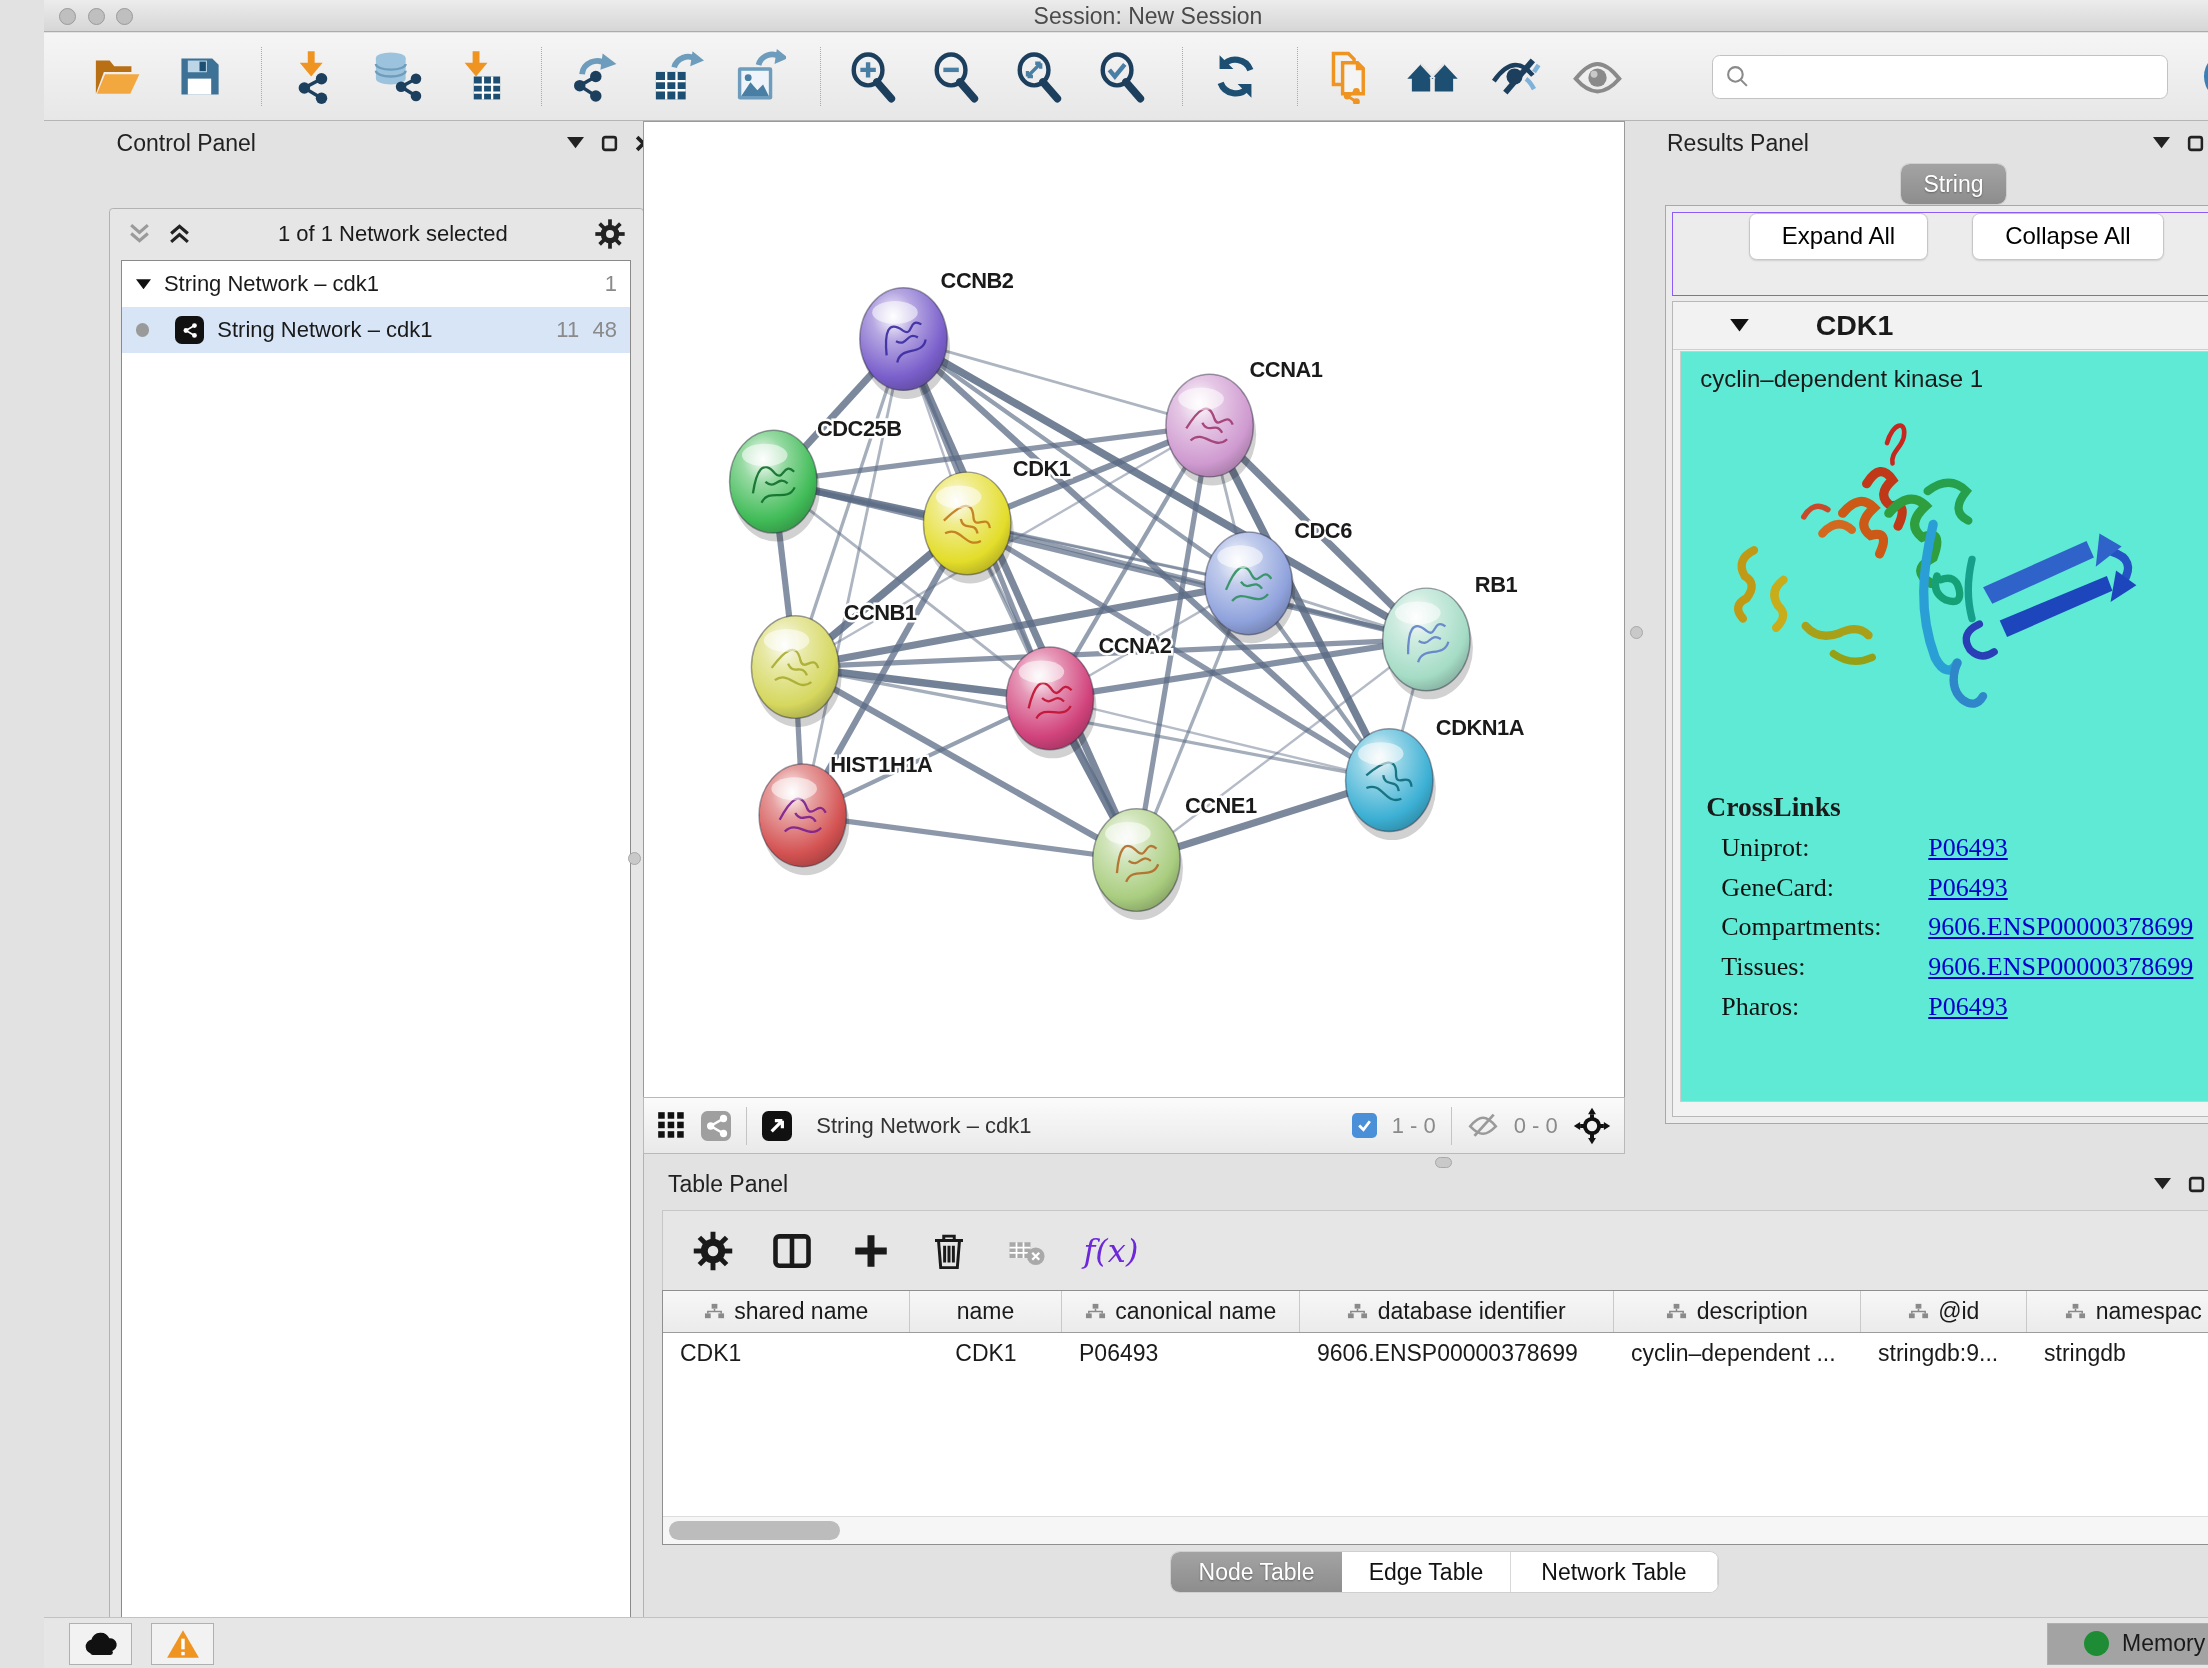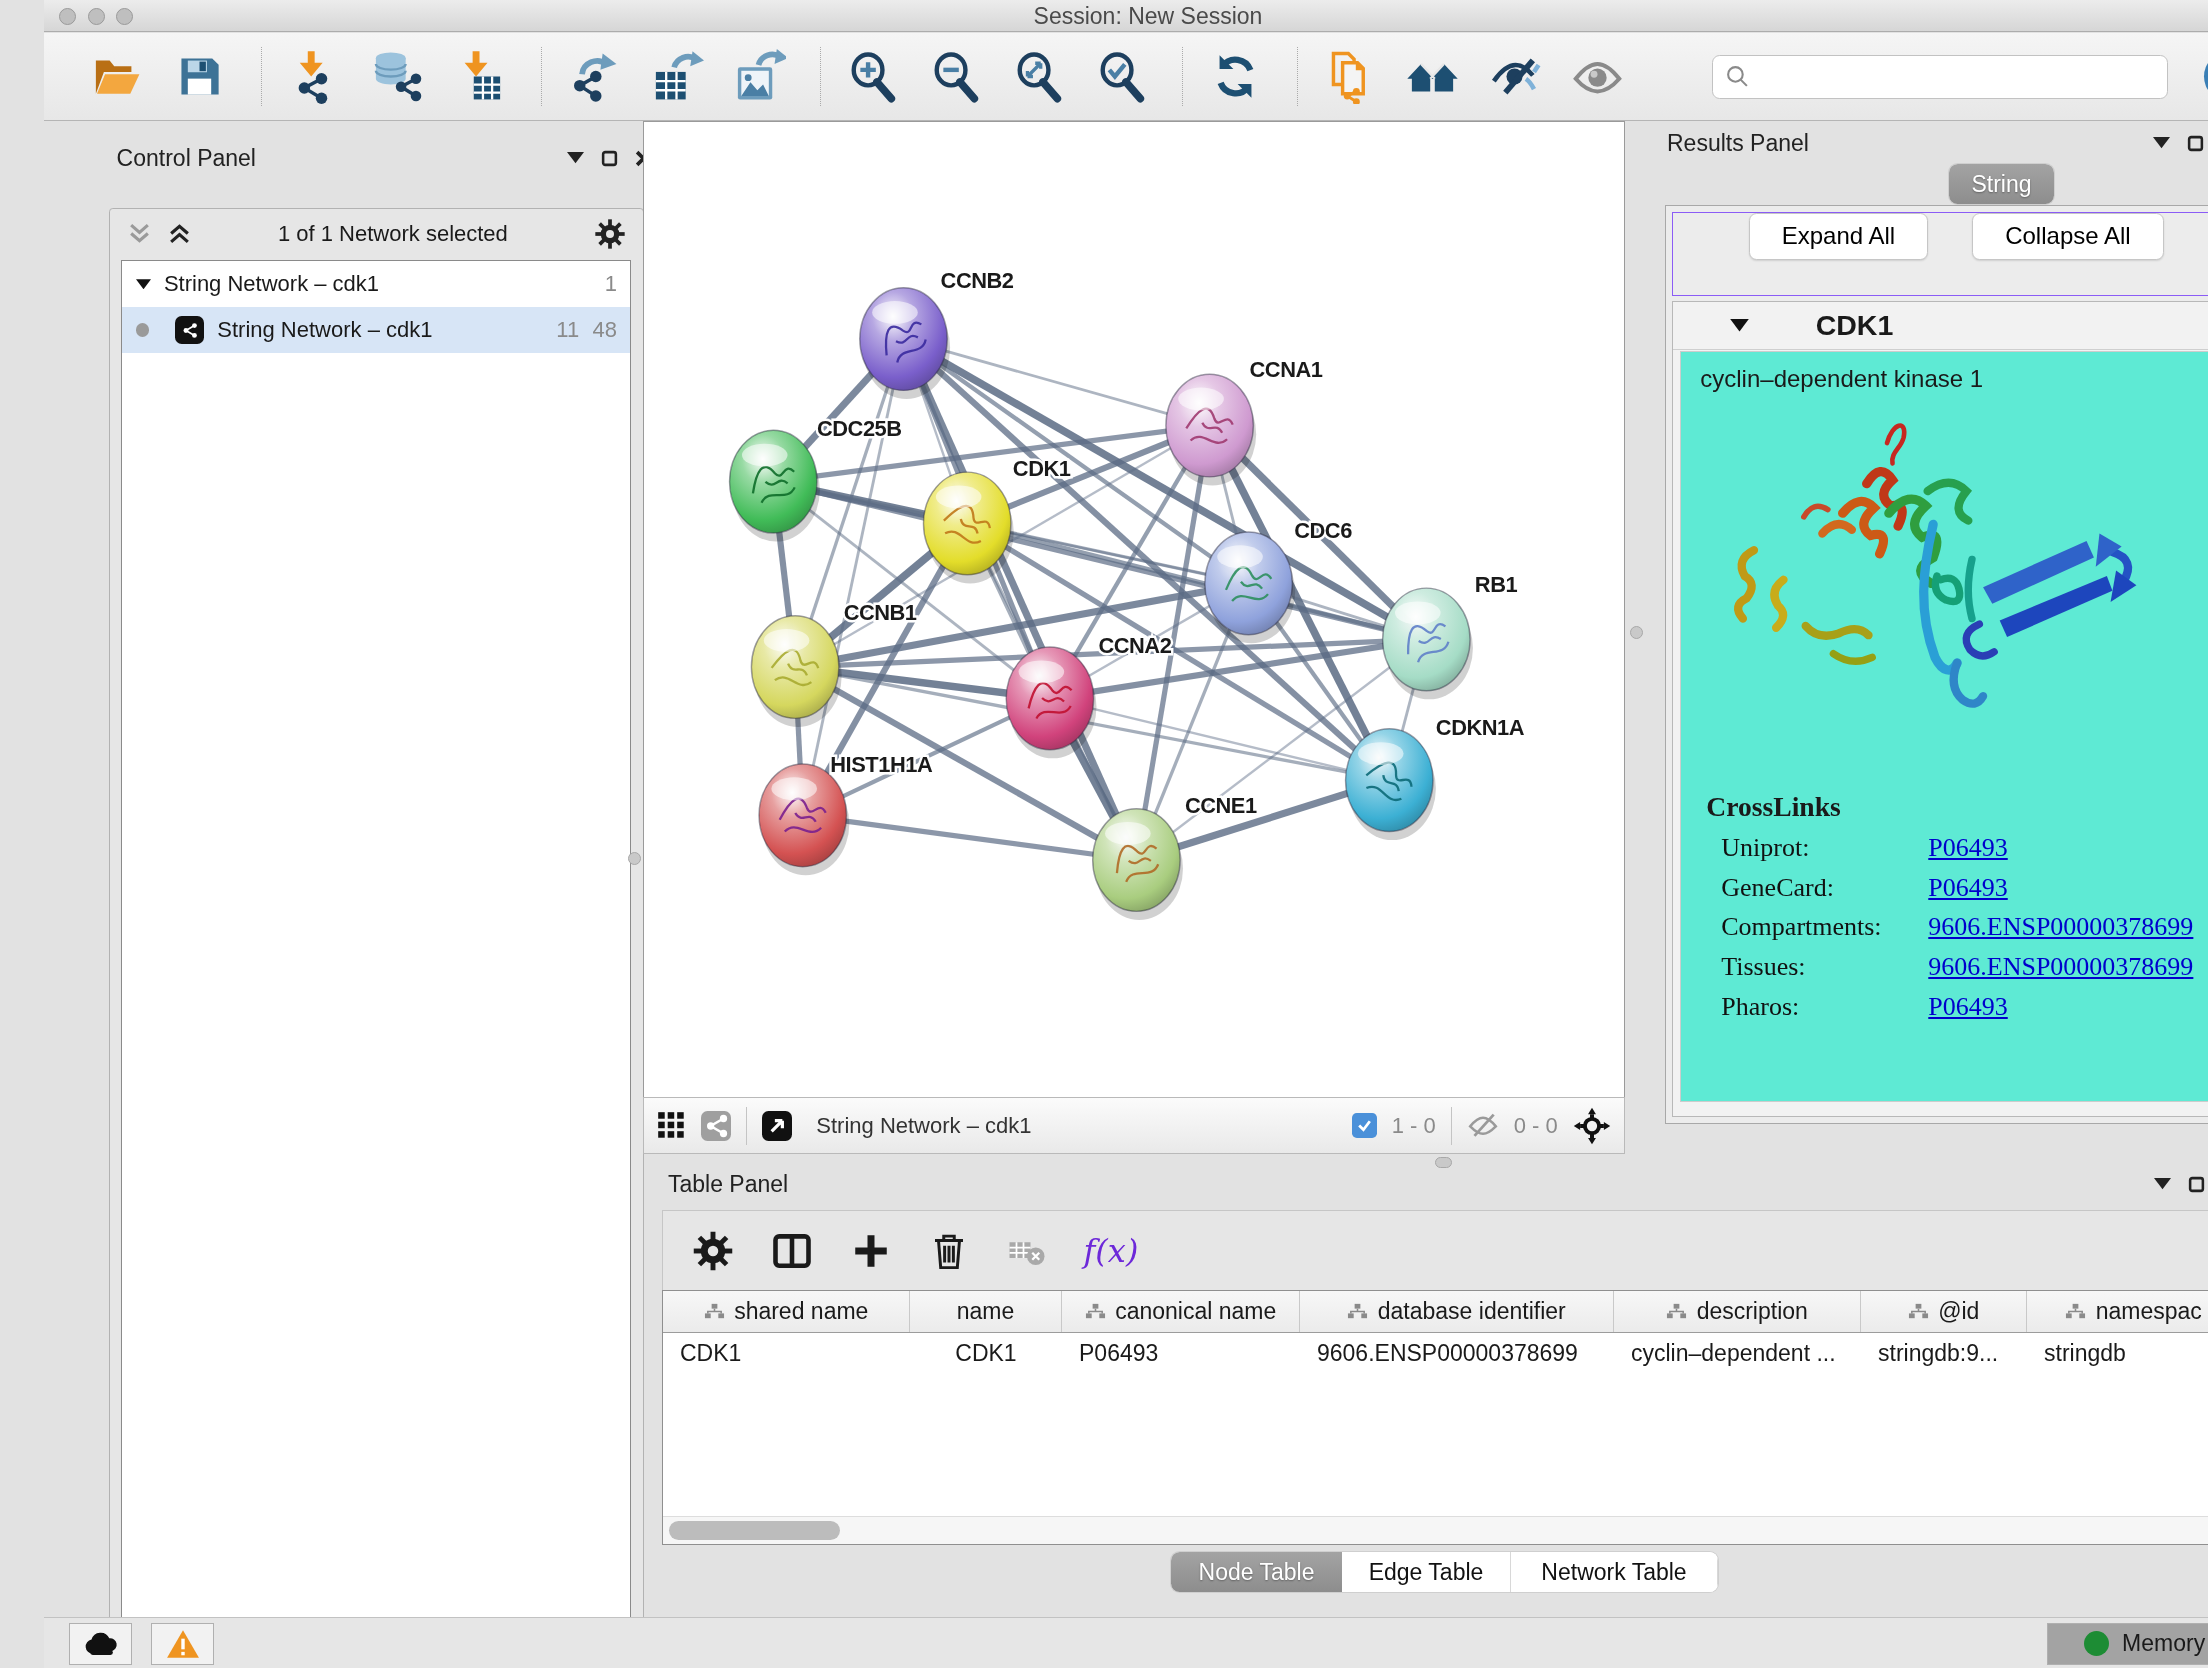--- a/index.html
+++ b/index.html
@@ -22,21 +22,21 @@
 
   
   .panel-header { font-size:23px; color:#222; }
   .ph-icons { display:flex; gap:17px; align-items:center; }
   .tabseg { display:flex; border-radius:8.6px; background:#fff; box-shadow:0 0 0 1px #cfcfcf; overflow:hidden; }
   .tabseg .tab { font-size:23px; padding:6.7px 0; text-align:center; background:#fff; color:#111; border-right:1px solid #d8d8d8; }
   .tabseg .tab.active { background:linear-gradient(#a3a3a3,#8d8d8d); color:#fff; text-shadow:0 1px 1.9px rgba(0,0,0,.35); border-right:none; }
 
   
   .cp { left:7.6px; top:126px; width:555px; height:1480px; }
-  .cp-head { left:21px; top:15px; width:535px; height:34px; display:flex; justify-content:space-between; align-items:center; }
+  .cp-head { left:21px; top:0; width:535px; height:34px; display:flex; justify-content:space-between; align-items:center; }
   .cp-tabs { left:51px; top:40px; }
   .cp-box { left:13.3px; top:82px; width:535px; height:1497px; background:#e6e6e6; border:1px solid #b2b2b2; border-radius:3.8px; }
   .cp-count { height:49px; display:flex; align-items:center; padding:0 17px; }
   .cp-count .txt { flex:1; text-align:center; font-size:22px; }
   .cp-list { position:absolute; left:11.4px; top:51px; width:510px; height:1430px; background:#fff; border:1px solid #8a8a8a; }
   .net-row { height:46px; display:flex; align-items:center; font-size:22px; gap:13.3px; padding:0 13.3px; }
   .net-row .cnt { color:#8a8a8a; }
   .net-row.sel { background:#d7e5f6; }
   .dot { width:13.3px; height:13.3px; border-radius:50%; background:#9a9a9a; }
   .badge { width:28.5px; height:28.5px; border-radius:6.7px; background:#111; display:flex; align-items:center; justify-content:center; }
@@ -46,21 +46,21 @@
   .netbar { left:599px; top:1097px; width:982px; height:57px; background:linear-gradient(#fbfbfb,#e9e9e9); border:1px solid #b9b9b9; display:flex; align-items:center; padding:0 13.3px; gap:15px; }
   .netbar .vsep { width:0; height:38px; border-left:1px solid #c4c4c4; }
   .net-title { font-size:22px; color:#333; flex:1; padding-left:9.5px; }
   .cnt-grey { font-size:22px; color:#8a8a8a; }
   .checkbox { width:25px; height:25px; border-radius:4.8px; background:#4a90d9; display:flex; align-items:center; justify-content:center; }
   .node-label { font-size:23px; font-weight:600; fill:#1a1a1a; paint-order:stroke; stroke:#fff; stroke-width:5px; letter-spacing:-0.5px; }
   .handle { width:13.3px; height:13.3px; border-radius:50%; background:#c9c9c9; border:1px solid #a8a8a8; }
 
   
   .rp-head { left:1623px; top:126px; width:571px; height:34px; display:flex; justify-content:space-between; align-items:center; }
-  .rp-tab { left:1905px; top:164px; width:105px; }
+  .rp-tab { left:1857px; top:164px; width:105px; }
   .rp-outer { left:1621px; top:205px; width:582px; height:919px; background:#ececec; border:1px solid #a8a8a8; }
   .rp-btnbox { position:absolute; left:5.7px; top:5.7px; width:569px; height:84px; border:1px solid #8b5cf6; background:#ececec; display:flex; align-items:flex-start; justify-content:center; gap:44px; }
   .rp-btn { background:#fff; border:1px solid #c6c6c6; border-radius:7.6px; font-size:24px; padding:8.6px 32px; box-shadow:0 1px 1.9px rgba(0,0,0,.12); }
   .rp-cdk { position:absolute; left:5.7px; top:95px; width:569px; height:816px; border:1px solid #b8b8b8; background:#f2f2f2; }
   .rp-cdkhead { height:48px; display:flex; align-items:center; gap:67px; padding-left:57px; border-bottom:1px solid #cfcfcf; }
   .rp-cdkhead .nm { font-size:28.5px; font-weight:bold; }
   .rp-inner { position:absolute; left:7.6px; top:49px; width:628px; height:751px; background:#5eead4; border:1px solid #cccccc; }
   .rp-desc { font-size:24px; padding:13.3px 0 0 19px; }
   .xl-head { font-family:"Liberation Serif",serif; font-weight:bold; font-size:27.6px; padding:7.6px 0 5.7px 25px; }
   .xl-row { display:flex; font-family:"Liberation Serif",serif; font-size:26px; padding:4.8px 0 4.8px 40px; }

